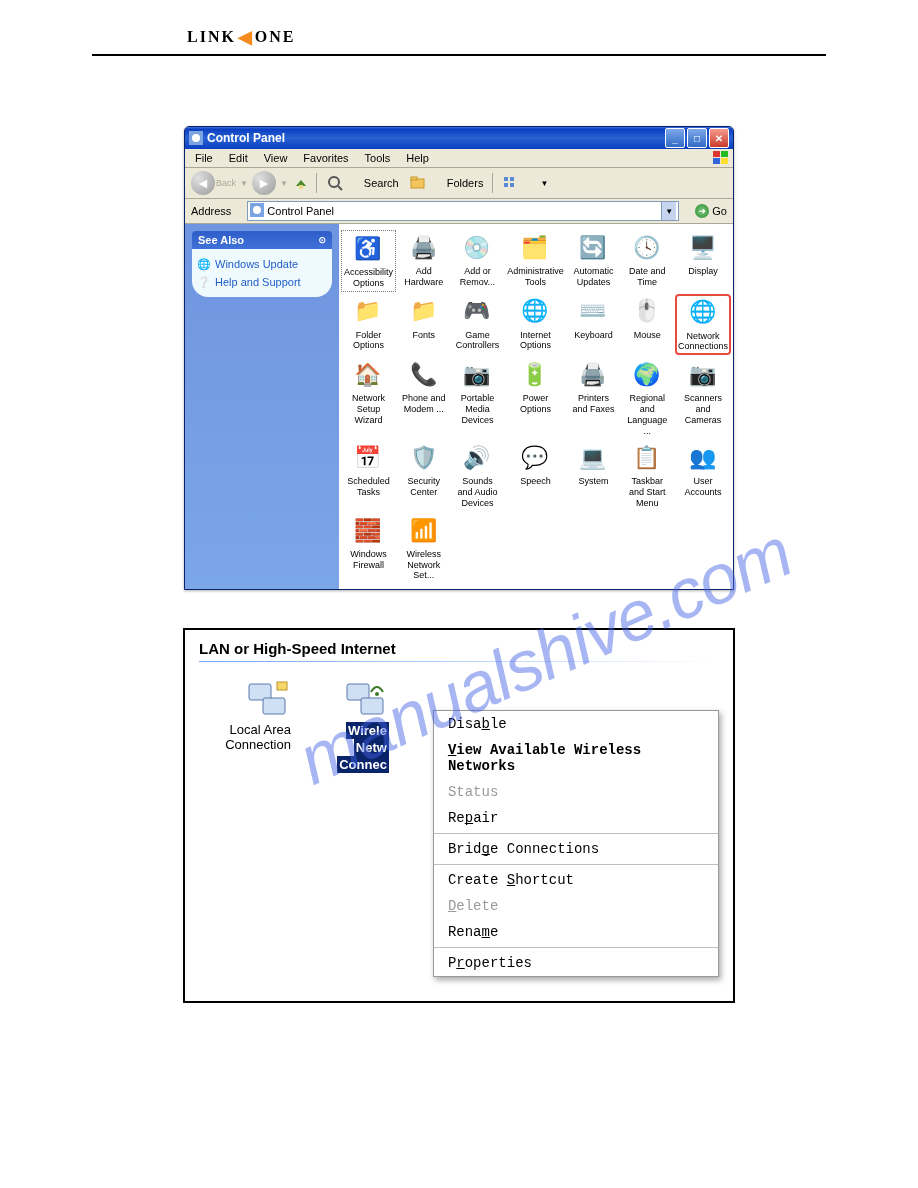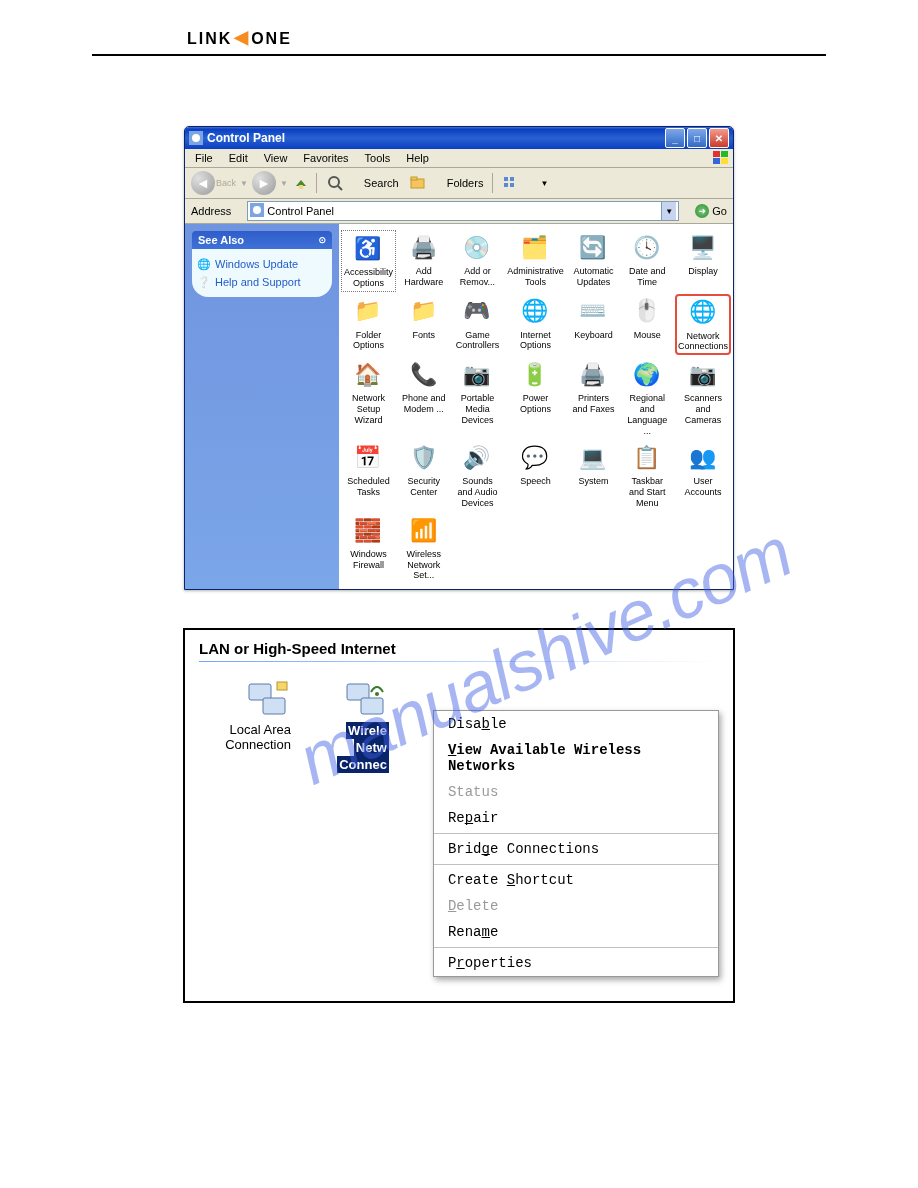--- a/index.html
+++ b/index.html
@@ -9,27 +9,27 @@
     font-size: 11px;
     background: #fff;
     width: 918px;
   }
   .page-header {
     padding: 26px 0 6px 95px;
     border-bottom: 2px solid #000;
     margin: 0 92px 0 92px;
   }
   .logo-text {
-    font-family: Liberation Sans, sans-serif;
+    font-family: Liberation Serif, serif;
     font-size: 16px;
     font-weight: bold;
     letter-spacing: 1px;
     color: #000;
     display: inline-flex;
-    align-items: flex-end;
+    align-items: center;
   }
   .logo-text .part1 { letter-spacing: 2px; }
   .logo-text .arrow {
     color: #f68b1f;
     font-size: 18px;
     margin: 0 2px 0 2px;
   }
   .logo-text .part2 { letter-spacing: 2px; }
   .page-body {
     position: relative;

